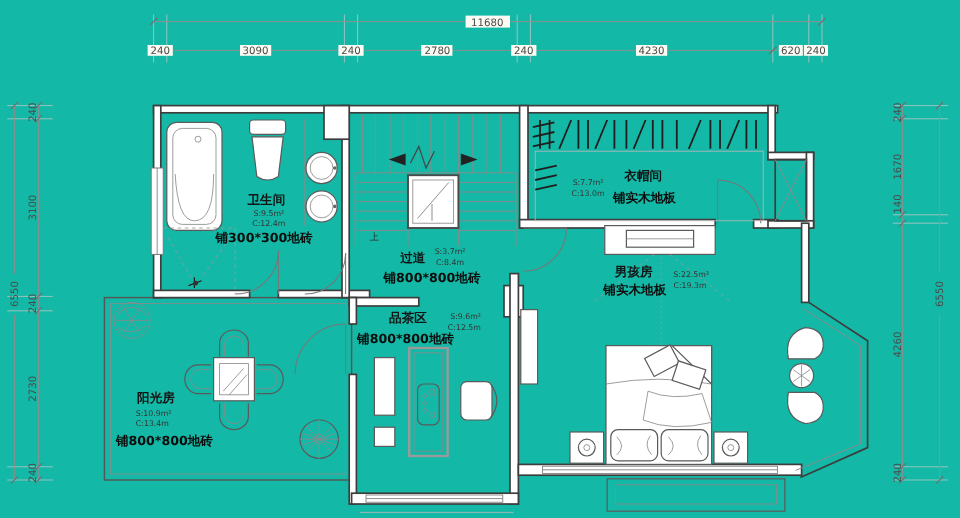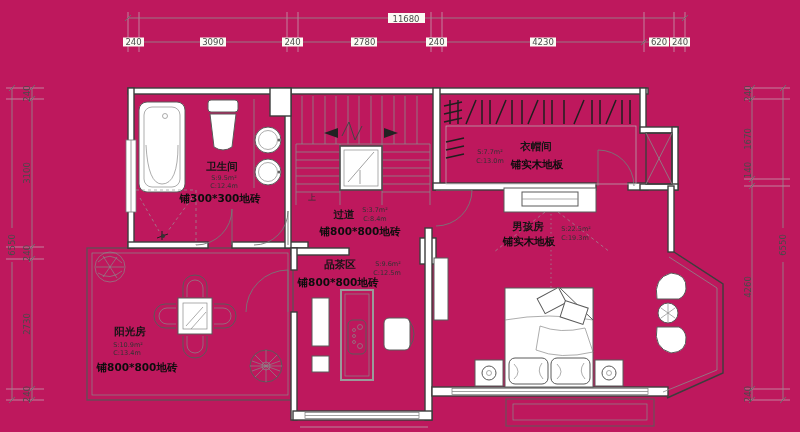--- a/index.html
+++ b/index.html
@@ -1,16 +1,16 @@
 <!DOCTYPE html>
 <html><head>
 <meta charset="utf-8">
 <style>
   html,body{margin:0;padding:0;background:#ffffff;}
-  .canvas{width:800px;height:432px;background:#be185d;position:relative;overflow:hidden;
+  .canvas{width:800px;height:432px;background:#14b8a6;position:relative;overflow:hidden;
           font-family:"DejaVu Sans",sans-serif;}
   svg{position:absolute;left:0;top:0;}
   .wall{fill:#ffffff;stroke:#3d3d3d;stroke-width:1.4;}
   .wline{stroke:#3d3d3d;stroke-width:1.4;fill:none;}
   .thin{stroke:#8a8a8a;stroke-width:0.8;fill:none;}
   .faint{stroke:#b8b8b8;stroke-width:0.7;fill:none;}
   .furn{stroke:#5a5a5a;stroke-width:1;fill:#ffffff;}
   .furnn{stroke:#5a5a5a;stroke-width:1;fill:none;}
   .furn2{stroke:#8a8a8a;stroke-width:0.7;fill:none;}
   .door{stroke:#777;stroke-width:0.9;fill:none;}

